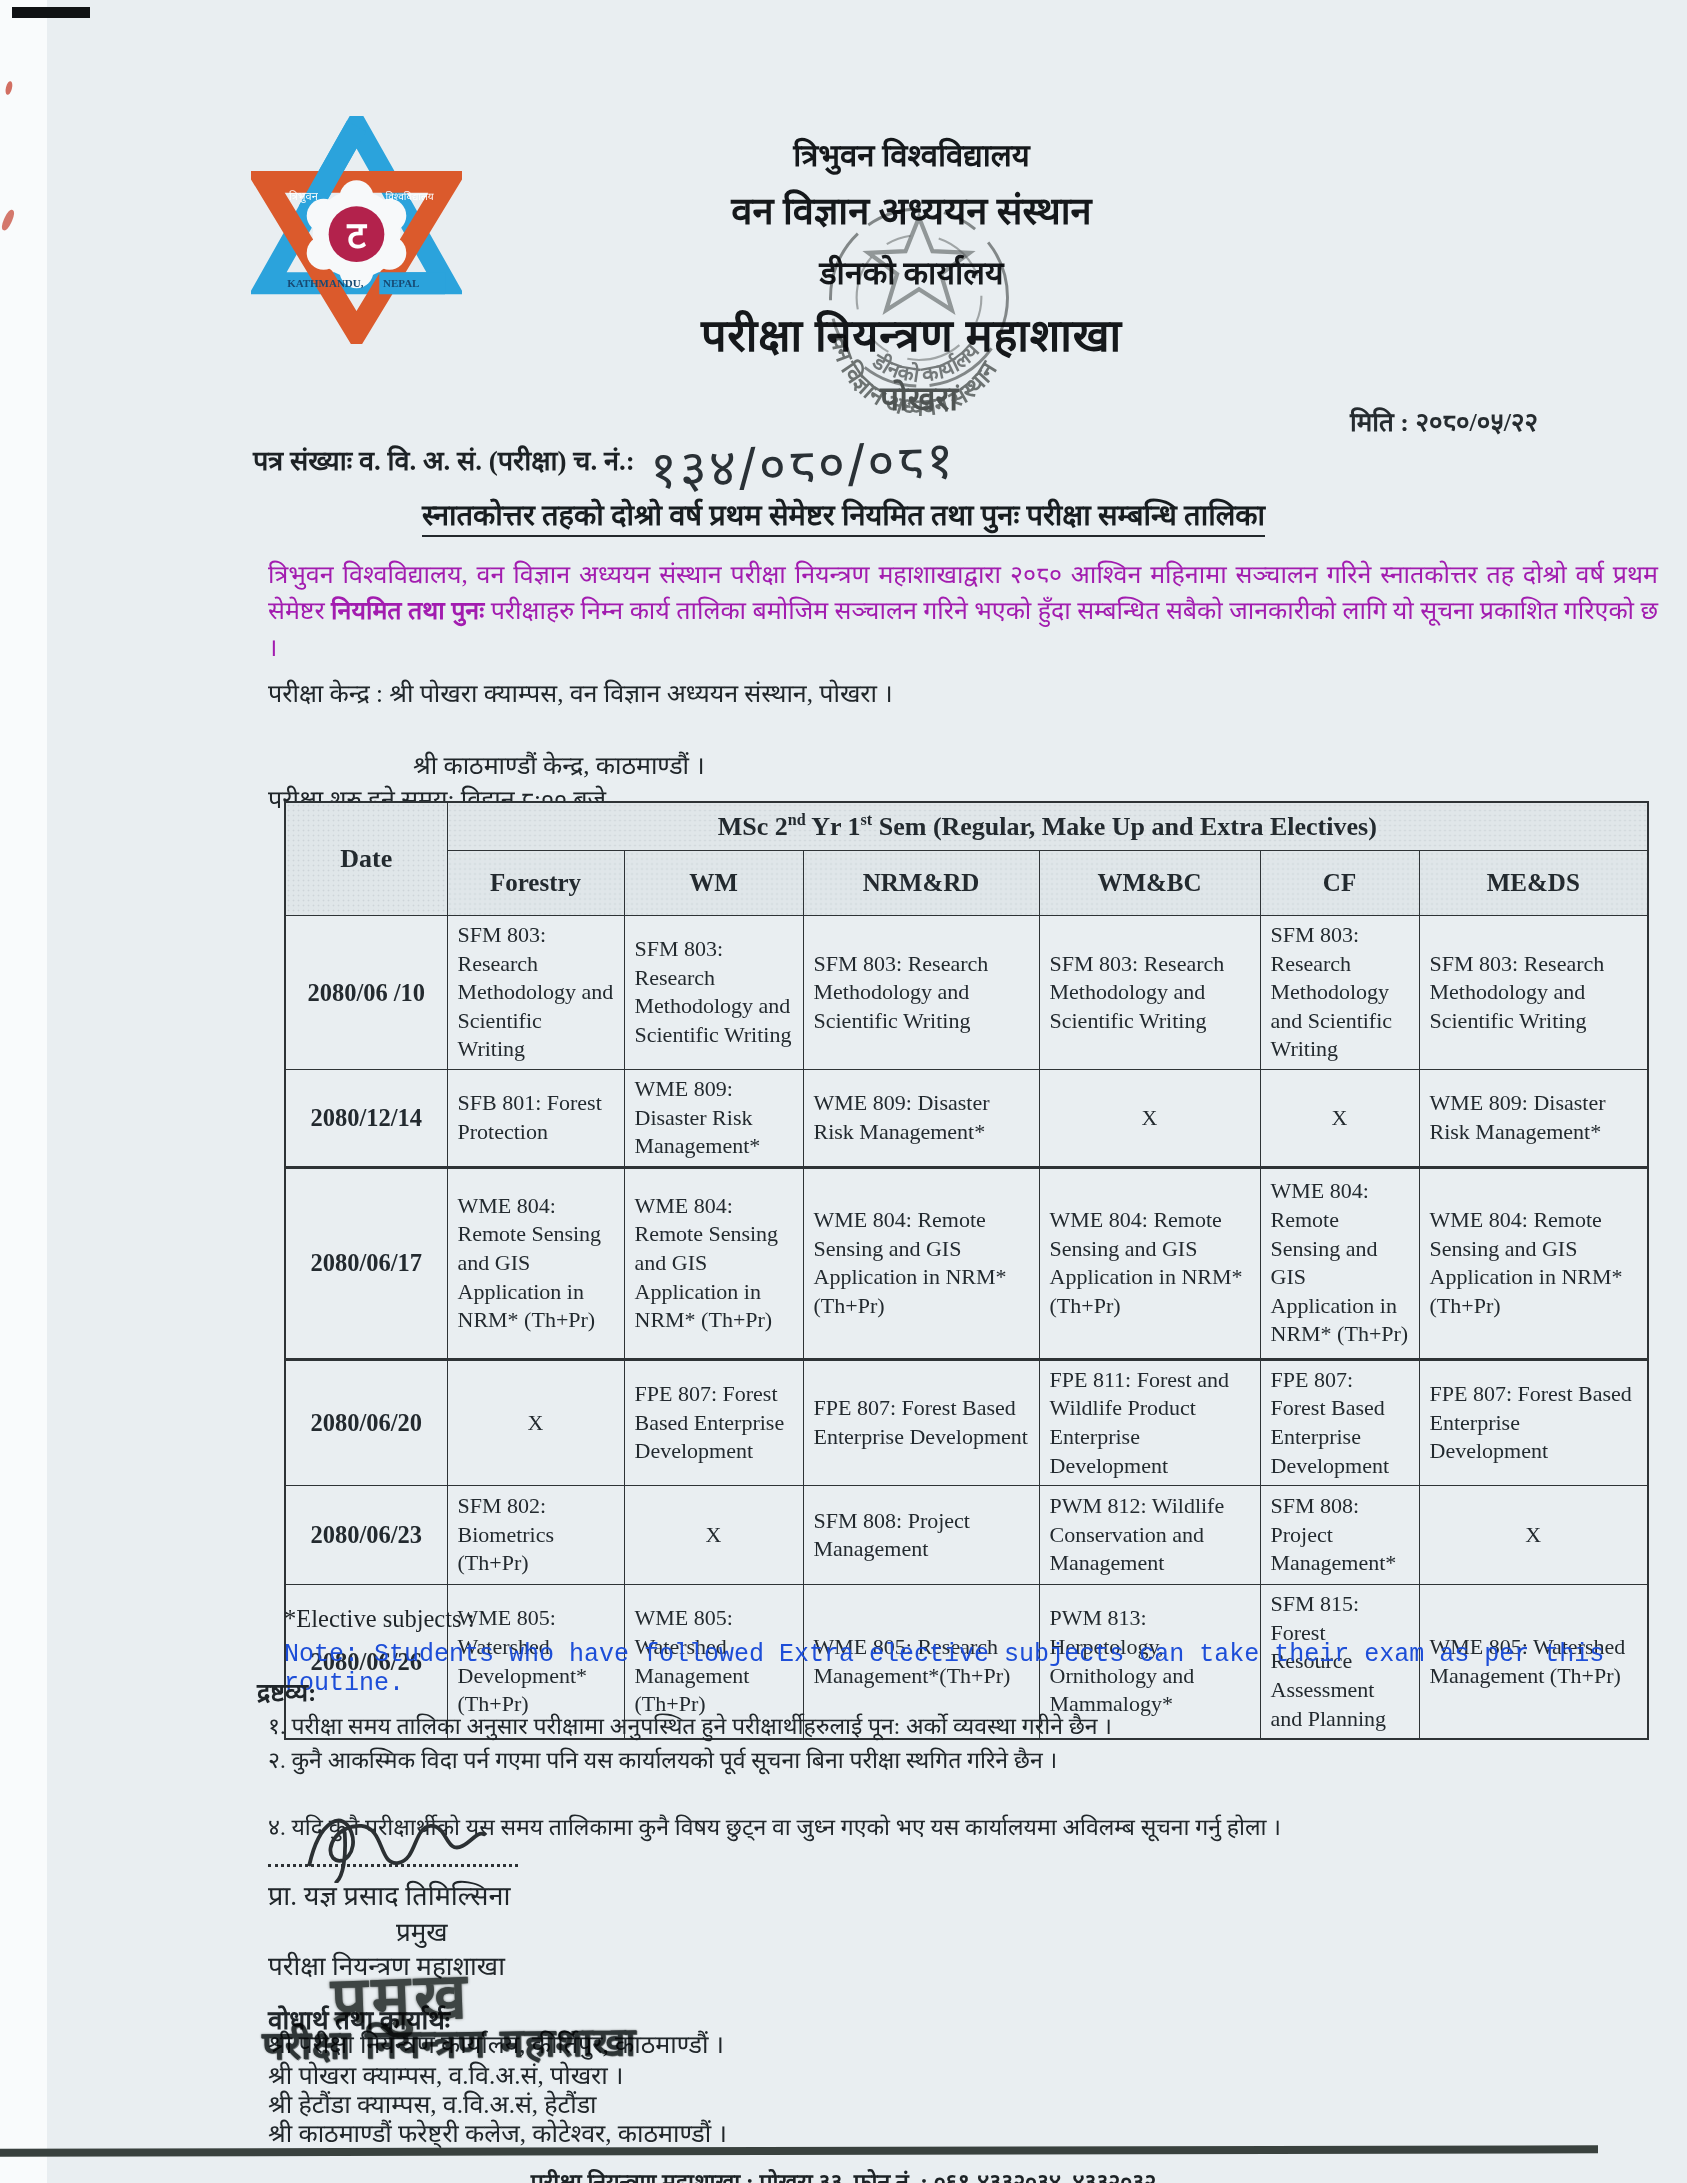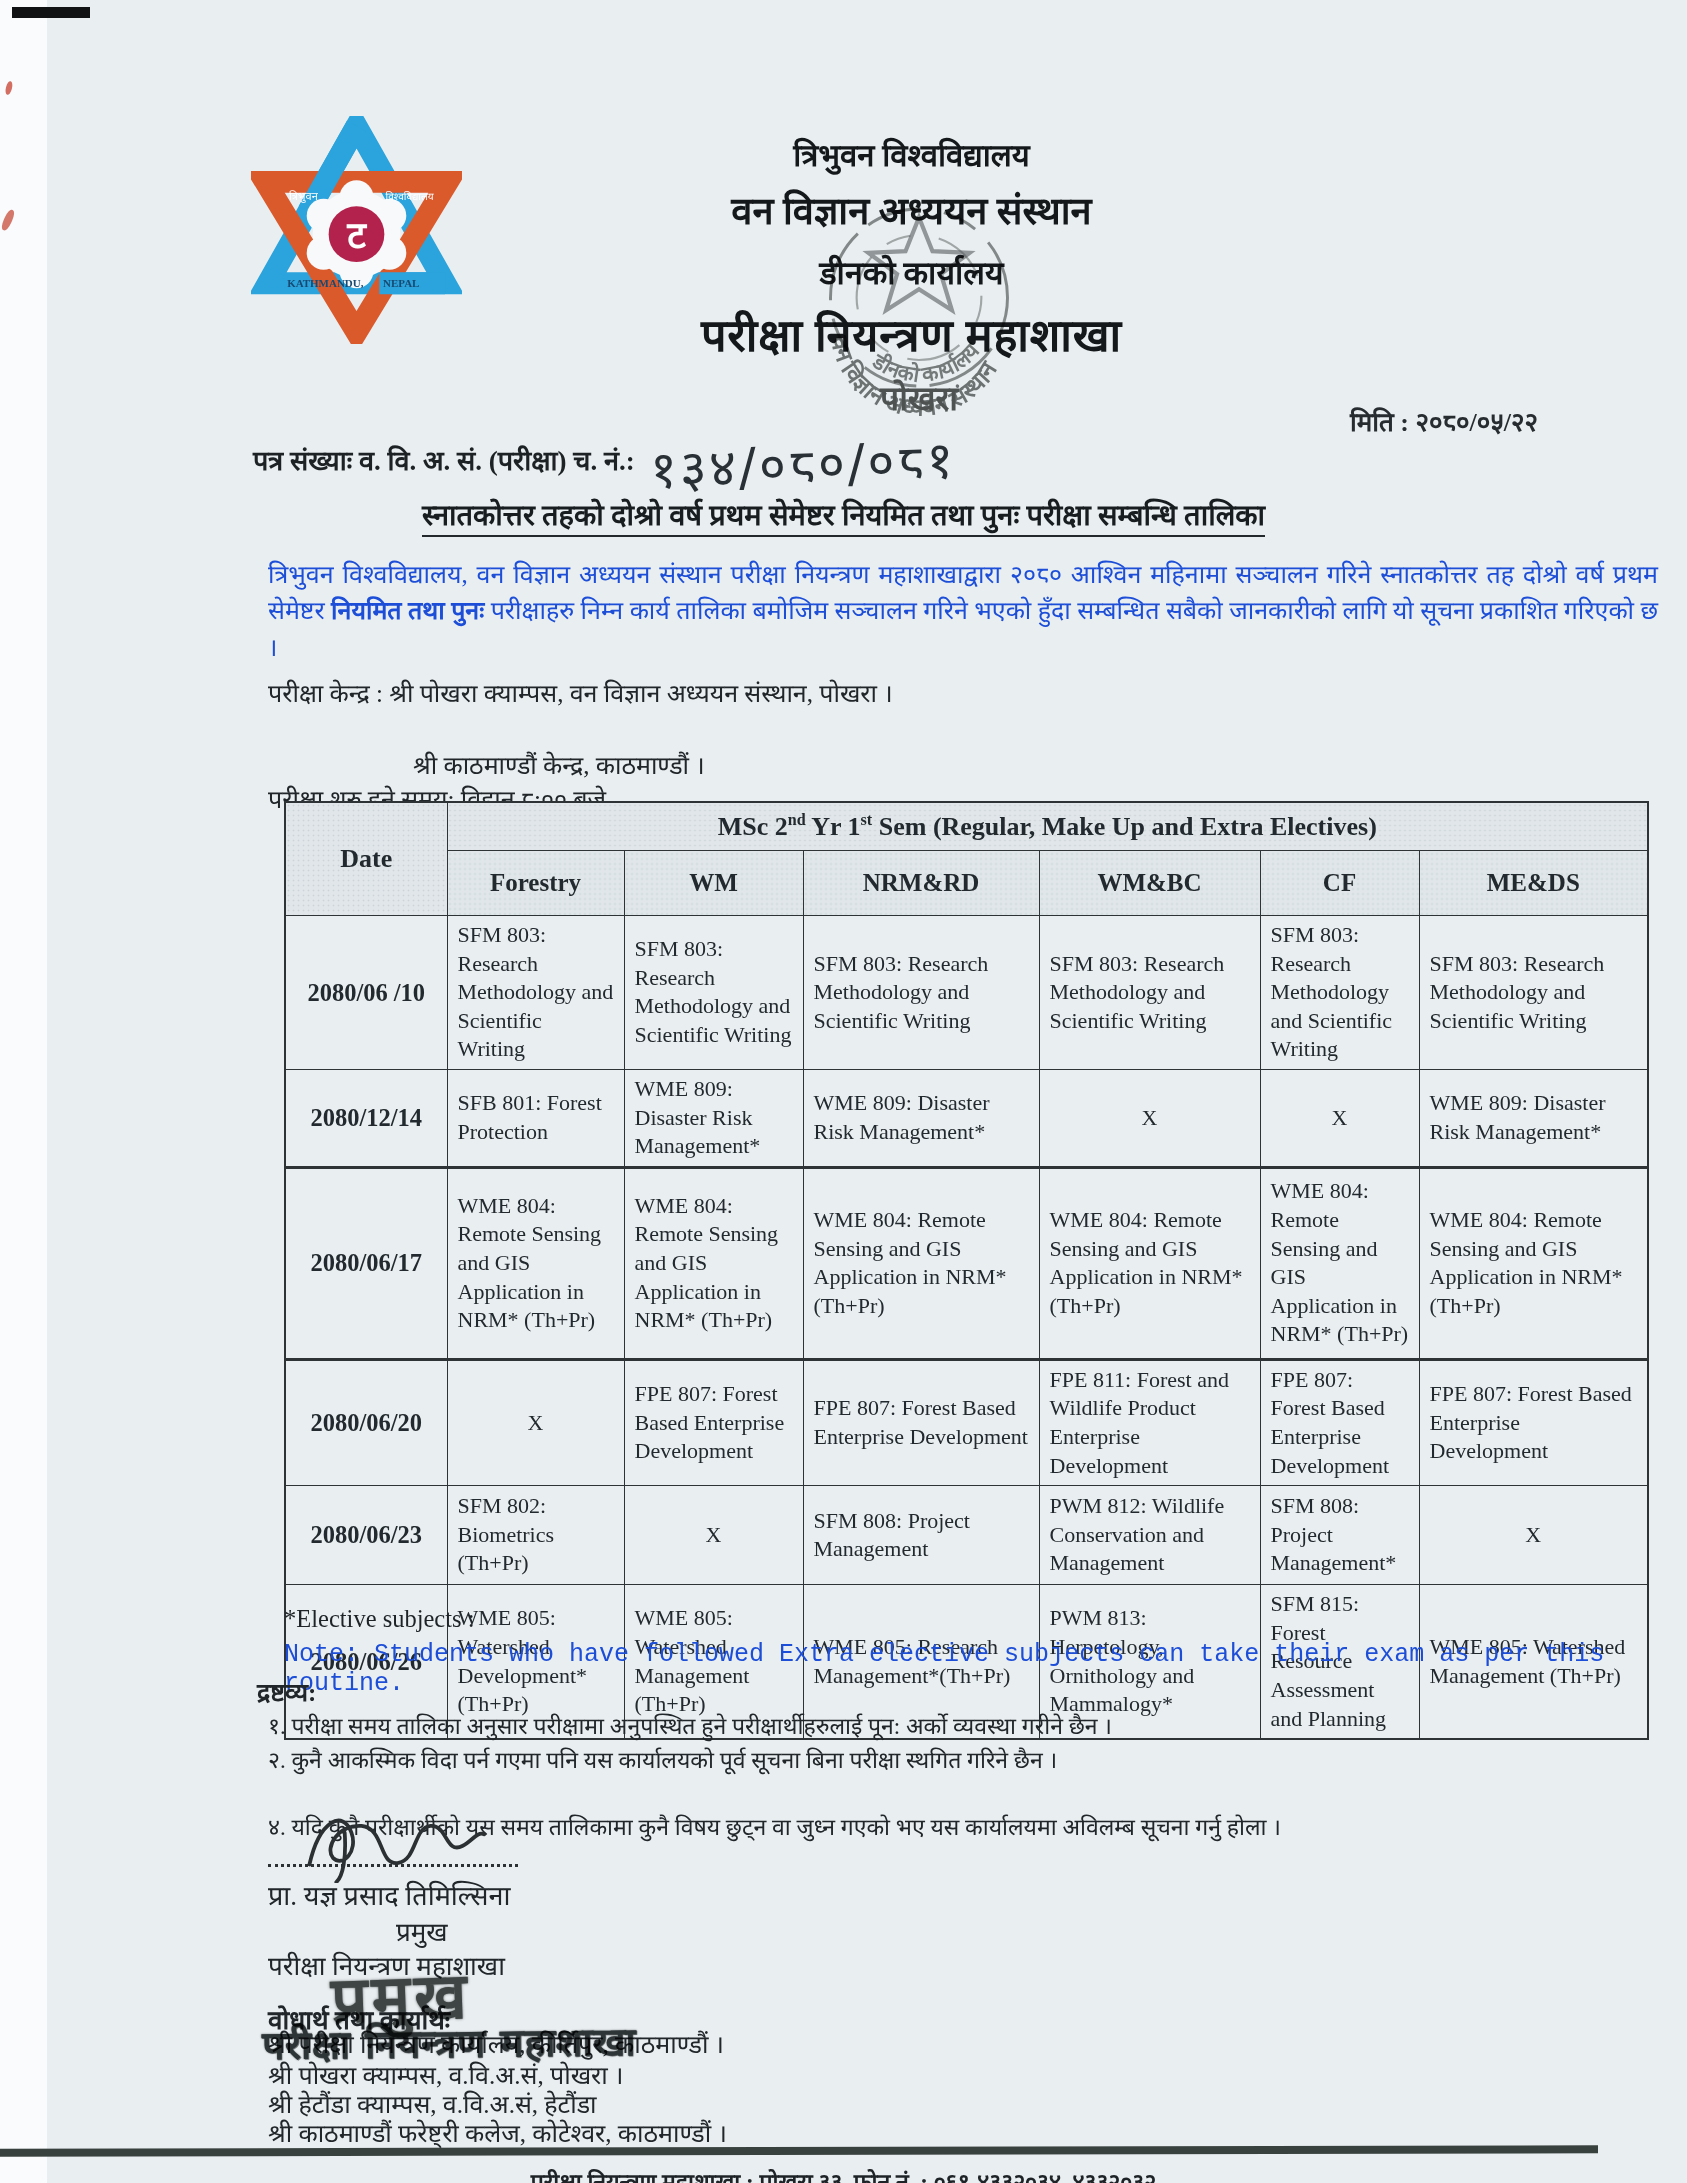--- a/index.html
+++ b/index.html
@@ -23,21 +23,21 @@
   .h-line3{font-size:32px;margin-top:15px;}
   .h-line4{font-size:45px;margin-top:10px;letter-spacing:0.8px;}
   .header-stamp{left:742px;top:192px;width:354px;height:228px;z-index:3;mix-blend-mode:multiply;opacity:.82;}
   
   .date-line{left:1350px;top:403px;width:304px;font-size:26px;font-weight:bold;color:#262c30;}
   .ref-line{left:253px;top:427px;font-size:27px;font-weight:bold;white-space:nowrap;color:#1d2225;}
   .ref-handwritten{display:inline-block;font-family:"DejaVu Sans",sans-serif;font-weight:400;font-size:52px;letter-spacing:2.5px;transform:rotate(-2deg);vertical-align:-13.5px;margin-left:15px;color:#2a3136;}
   .doc-title{left:0;top:494px;width:1687px;text-align:center;font-size:29px;font-weight:bold;color:#181d20;}
   .doc-title span{border-bottom:2.5px solid #23282c;padding-bottom:4.2px;}
   
-  .intro-para{left:268px;top:557px;width:1390px;font-size:25px;line-height:1.45;text-align:justify;color:#1d4ed8;}
+  .intro-para{left:268px;top:557px;width:1390px;font-size:25px;line-height:1.45;text-align:justify;color:#a21caf;}
   .centers-1{left:268px;top:675px;font-size:25px;}
   .centers-2{left:402px;top:711px;font-size:25px;}
   .centers-3{left:413px;top:747px;font-size:25px;}
   .time-line{left:268px;top:781px;font-size:25px;}
   
   .table-wrap{left:284px;top:801px;width:1363px;}
   table{width:100%;border-collapse:collapse;table-layout:fixed;}
   th,td{border:1.7px solid #2e3336;padding:5px 10px;vertical-align:middle;font-size:22px;line-height:1.3;color:#232a2f;}
   table{border:2.5px solid #2e3336;}
   th{font-weight:bold;text-align:center;background-color:#e0e6e9;background-image:radial-gradient(rgba(110,122,132,.16) 0.8px,transparent 1.1px);background-size:5px 5px;margin-left:24px;}

